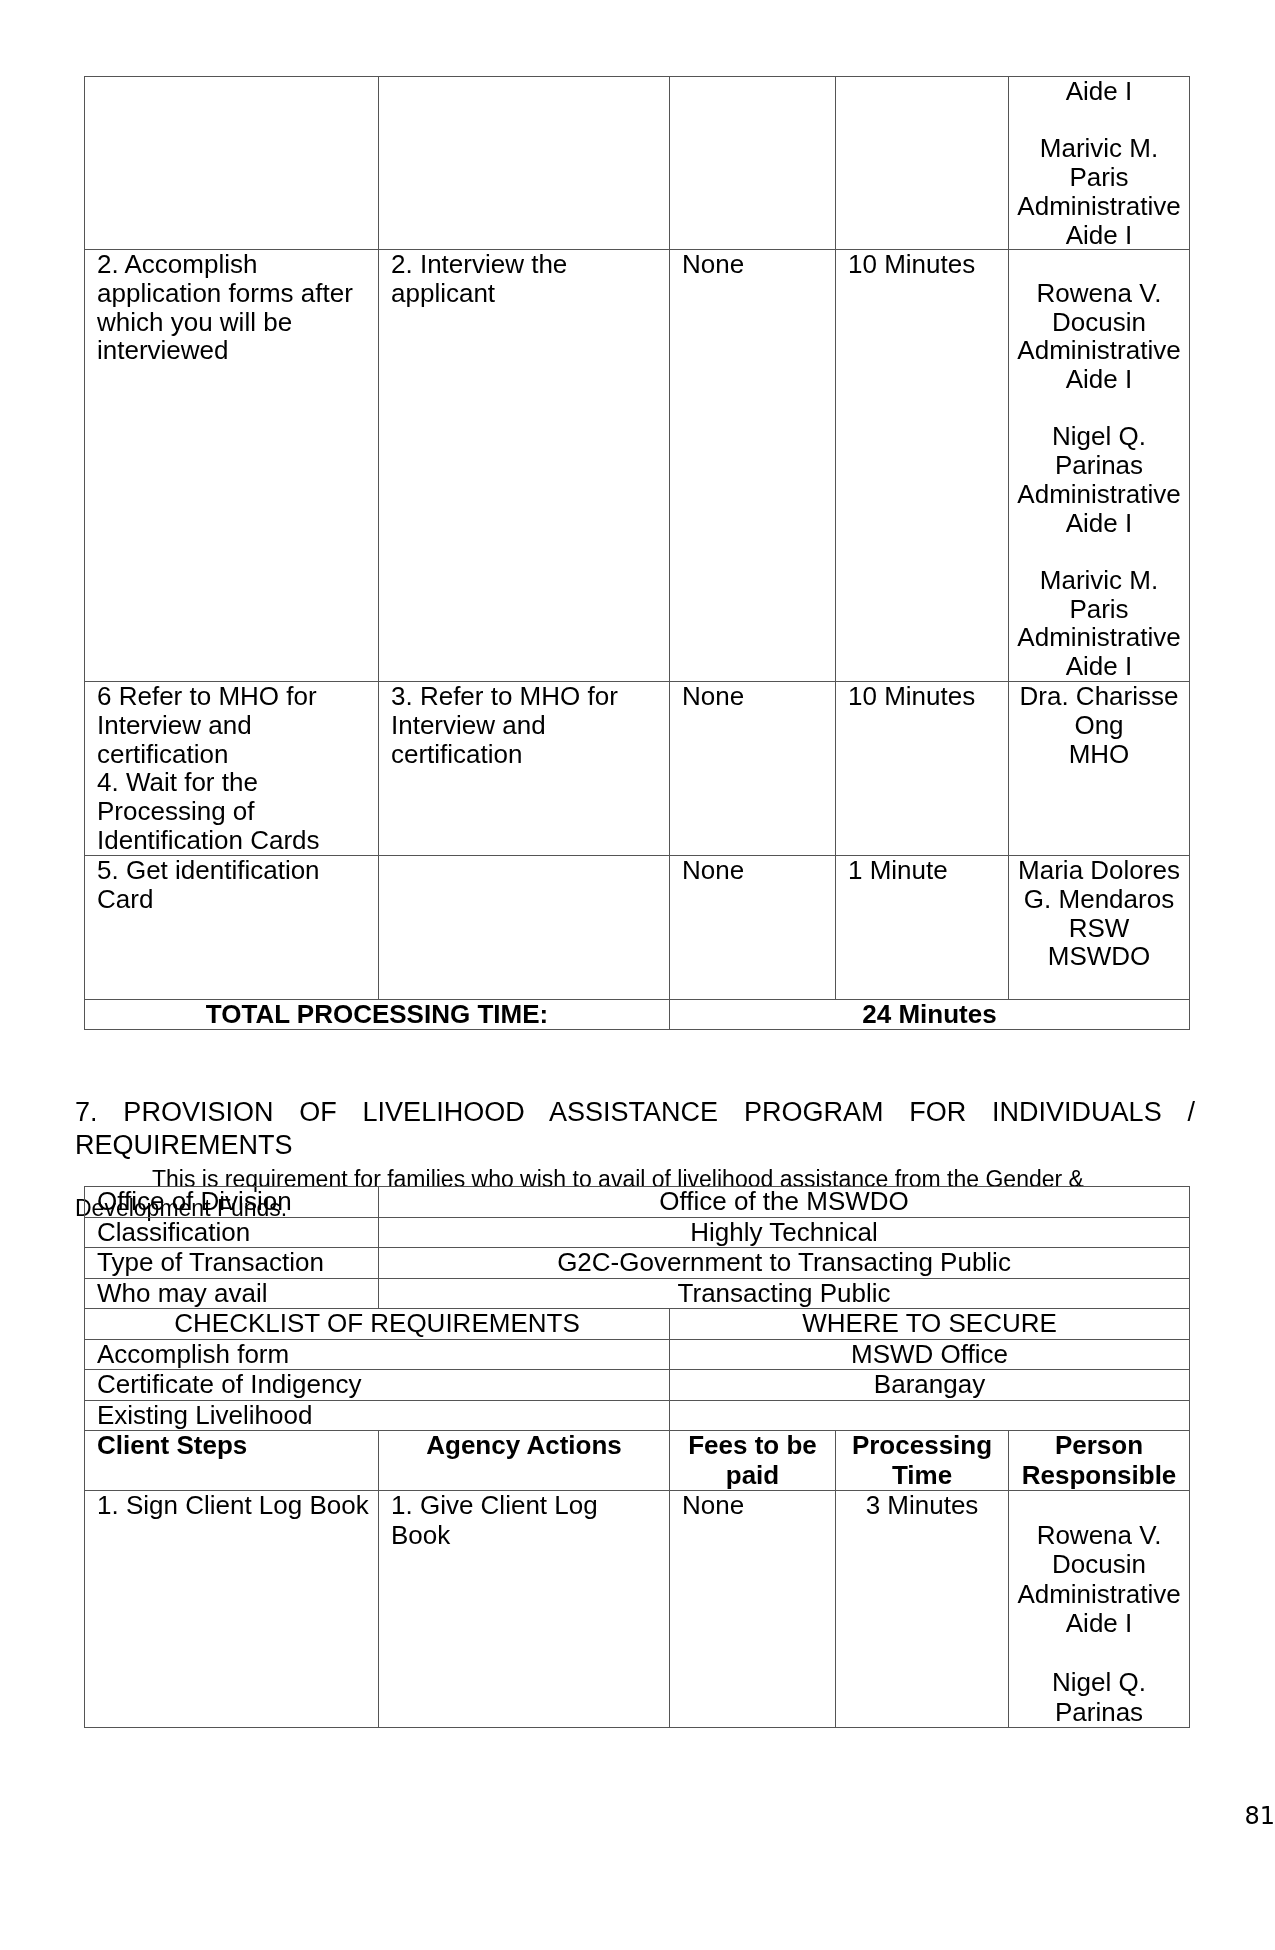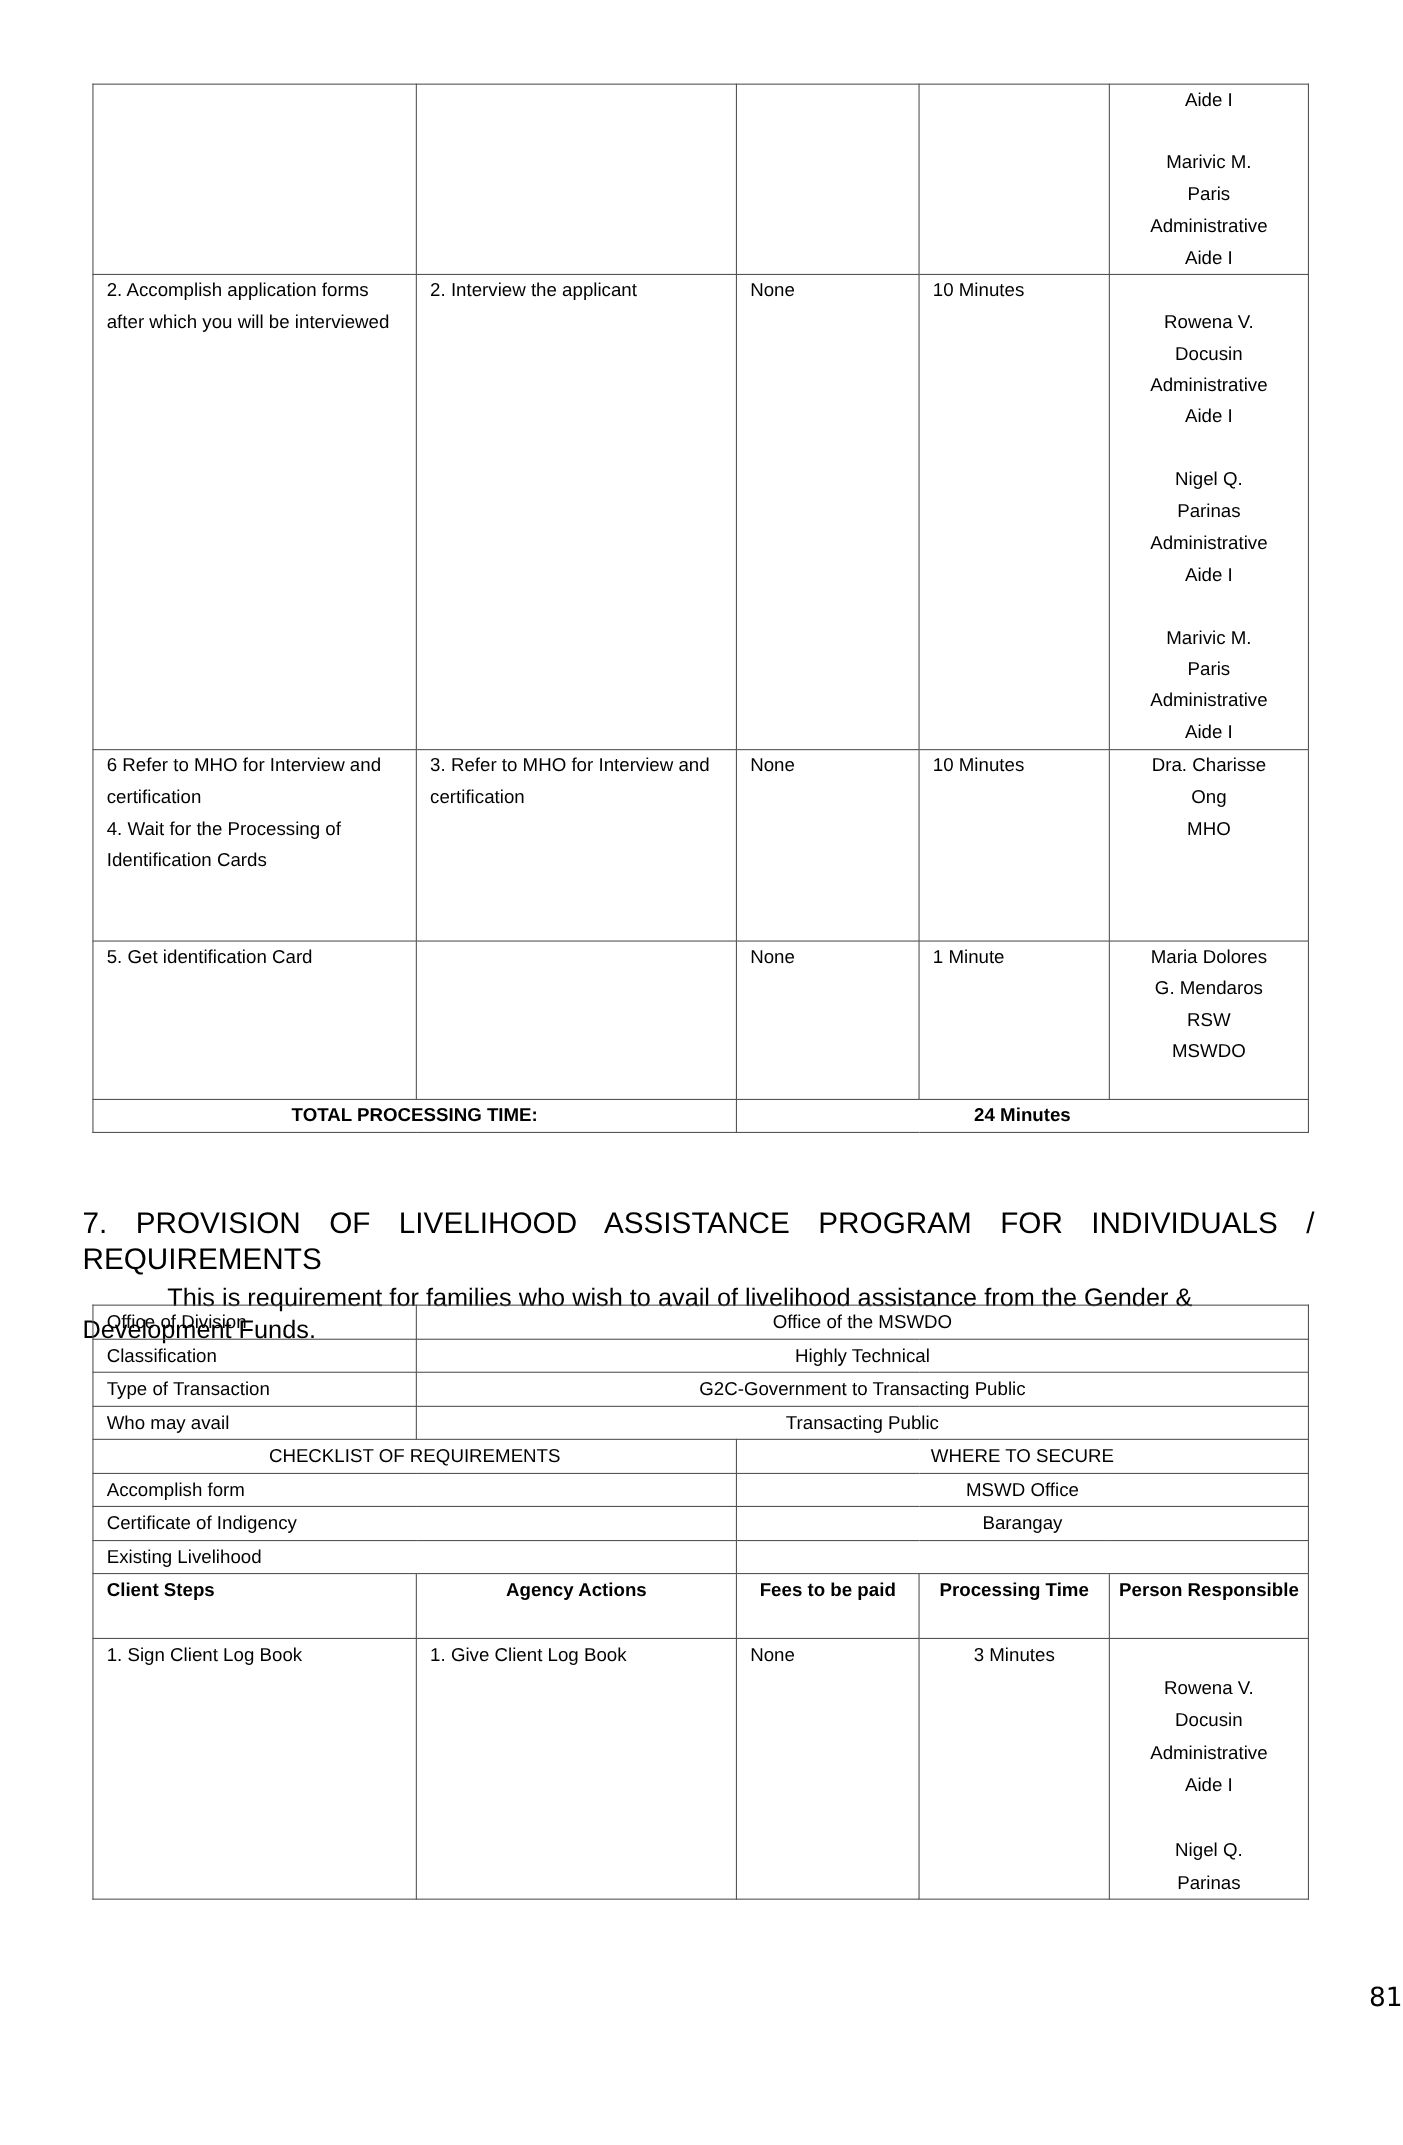--- a/index.html
+++ b/index.html
@@ -1,19 +1,19 @@
 <!DOCTYPE html>
 <html><head>
 <meta charset="utf-8">
 <style>
   html, body { margin: 0; padding: 0; background: #ffffff; }
   body { width: 1275px; height: 1950px; position: relative; overflow: hidden;
          font-family: "Liberation Sans", sans-serif; color: #000; }
   table { border-collapse: collapse; position: absolute; table-layout: fixed; }
-  td { border: 1.5px solid #555; vertical-align: top; font-size: 17px; line-height: 28.7px;
+  td { border: 1.5px solid #555; vertical-align: top; font-size: 26px; line-height: 28.7px;
        padding: 0 8px 0 12px; overflow: hidden; margin-top: 25px; }
   .c { text-align: center; padding: 0 4px; }
   .b { font-weight: bold; }
   .ml { white-space: pre-line; }
   #t1 { left: 84px; top: 76px; width: 1105px; }
   #t2 { left: 84px; top: 1186px; width: 1105px; }
   #t2 td { line-height: 29.5px; }
   .heading { position: absolute; left: 75px; top: 1096px; width: 1120px; font-weight: normal;
              font-size: 27px; line-height: 33px; text-align: justify; text-align-last: left; margin: 0; }
   .heading .l1 { display: block; text-align: justify; text-align-last: justify; word-spacing: 4px; }

